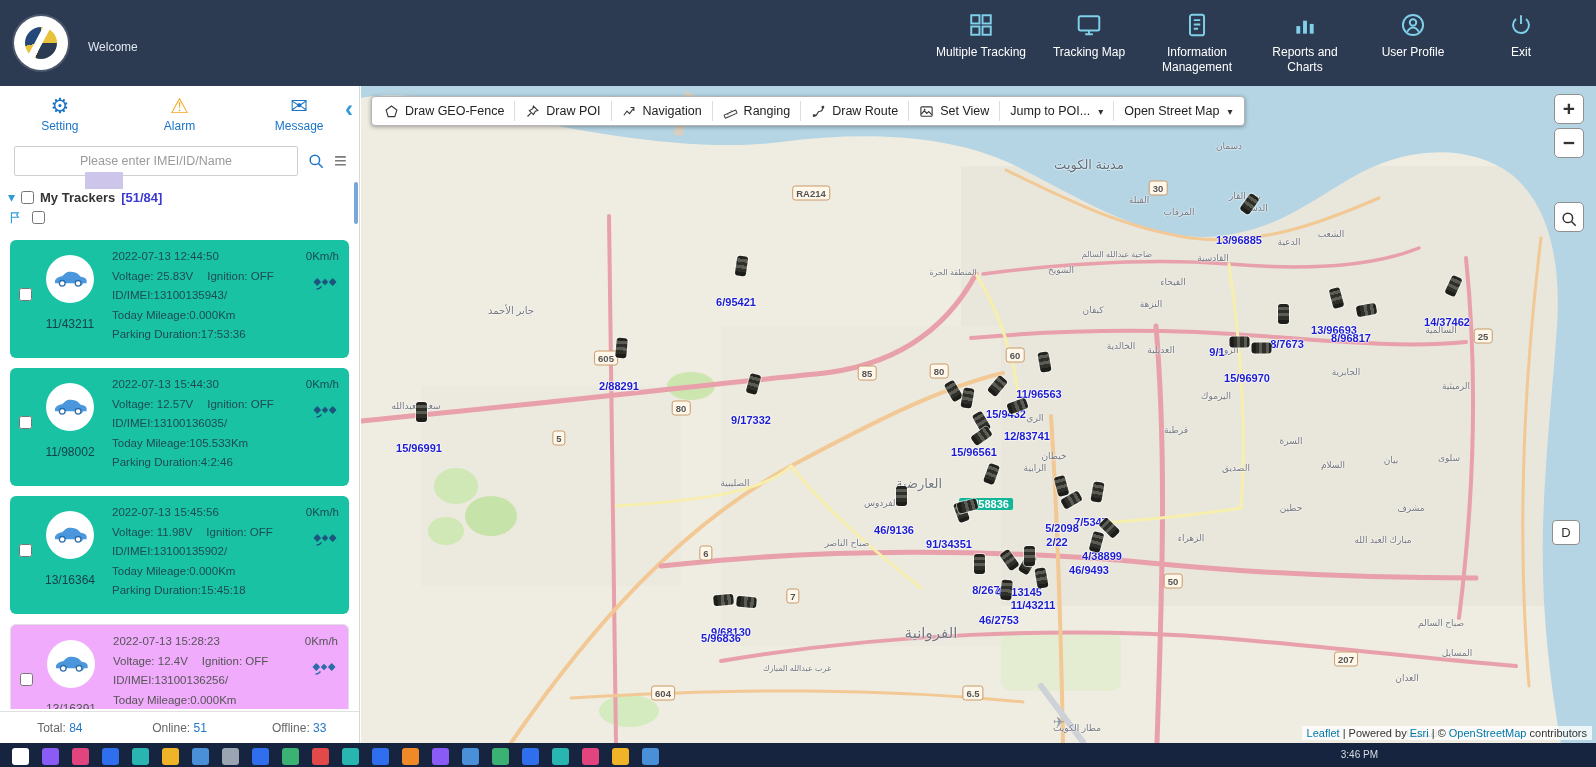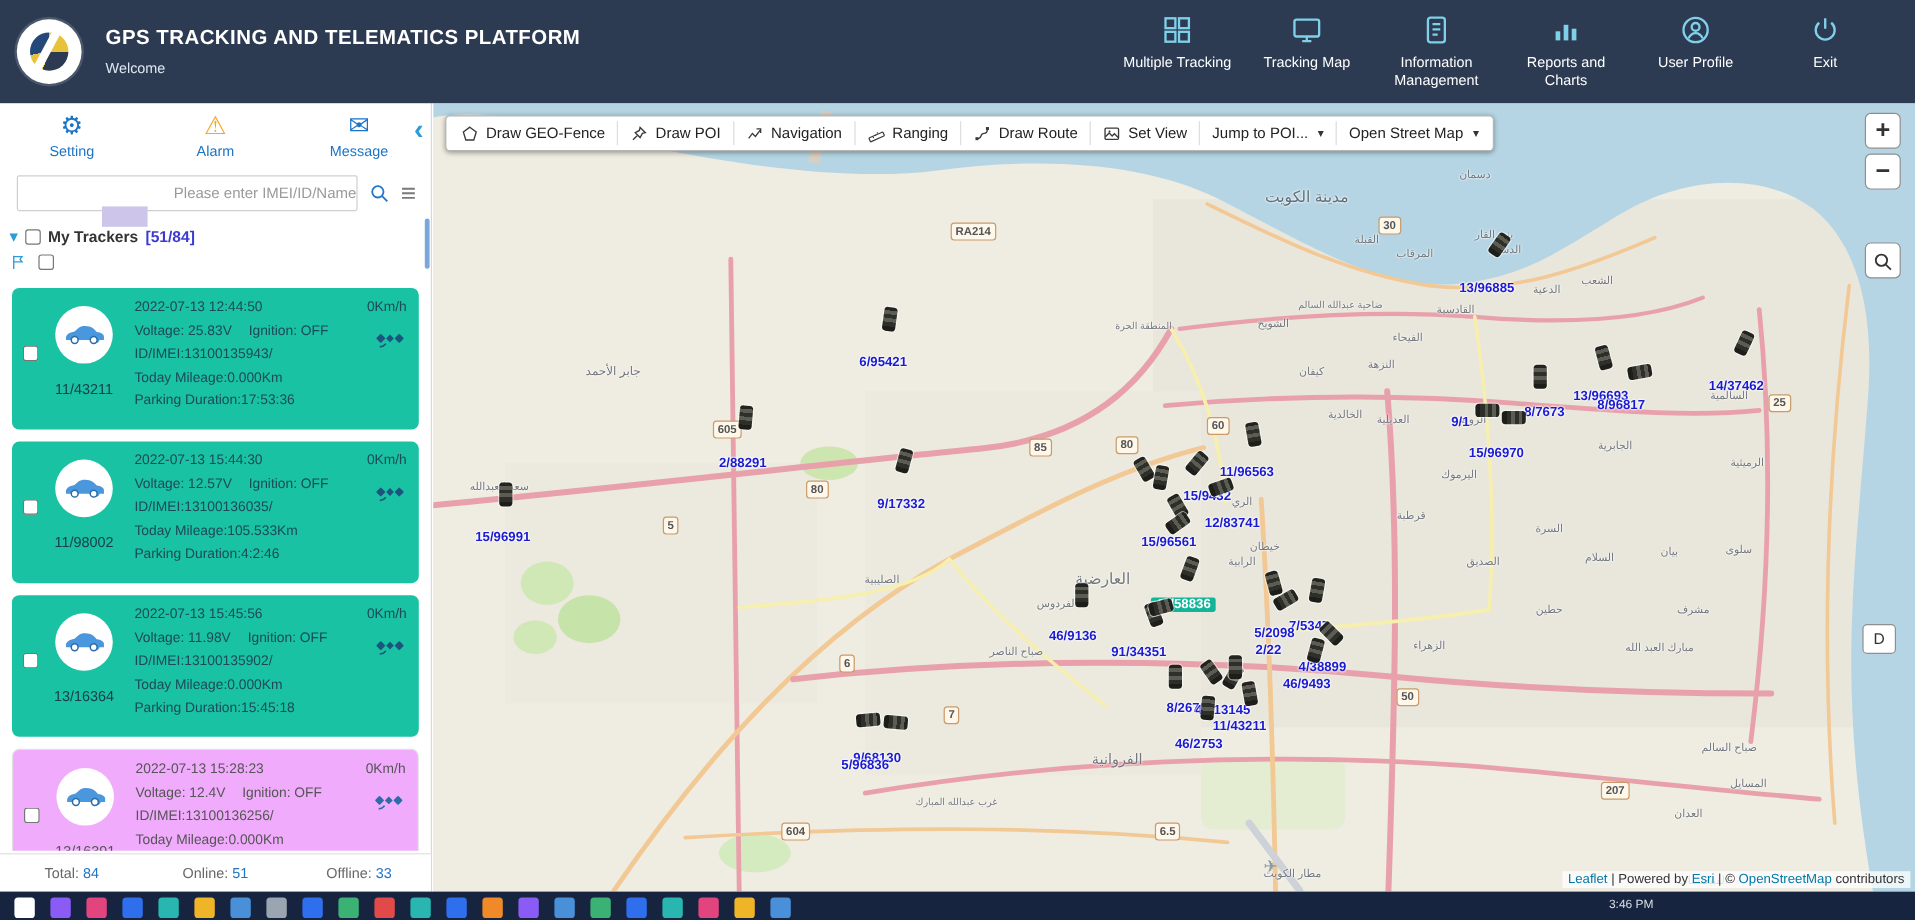--- a/index.html
+++ b/index.html
@@ -21,21 +21,21 @@
 
   
   .sidebar { position:absolute; top:86px; left:0; width:360px; height:657px; background:#fff; border-right:1px solid #d8d8d8; z-index:20; }
   .tabs { height:52px; display:flex; align-items:center; padding-top:4px; }
   .tab { flex:1; display:flex; flex-direction:column; align-items:center; gap:2px; font-size:12px; color:#1b74c5; cursor:pointer; }
   .tab .tab-ic { font-size:21px; line-height:22px; }
   .tab .ic-gear { color:#1b74c5; } .tab .ic-alarm { color:#f5a623; } .tab .ic-env { color:#1b74c5; }
   .collapse { position:absolute; right:6px; top:12px; color:#2e9bd6; font-size:24px; font-weight:bold; cursor:pointer; line-height:22px; }
   .search-row { display:flex; align-items:center; gap:9px; padding:8px 12px 6px 14px; }
   .search-box { position:relative; width:284px; height:30px; border:1px solid #cfcfcf; border-radius:2px; background:#fff; }
-  .search-box input { width:100%; height:100%; border:none; outline:none; text-align:right; font-size:12.5px; color:#555; font-family:inherit; background:transparent; }
+  .search-box input { width:100%; height:100%; border:none; outline:none; text-align:center; font-size:12.5px; color:#555; font-family:inherit; background:transparent; }
   .search-box input::placeholder { color:#9a9a9a; }
   .search-ic { width:18px; height:18px; color:#2176c7; flex:0 0 auto; }
   .search-ic svg { width:18px; height:18px; }
   .hamburger { font-size:22px; color:#7a7a7a; cursor:pointer; line-height:18px; }
   .artifact { position:absolute; left:85px; top:86px; width:38px; height:17px; background:#cdc5ea; }
   .tree-row { display:flex; align-items:center; gap:6px; padding:7px 12px 2px 8px; font-size:13px; position:relative; }
   .caret { color:#2e9bd6; font-size:14px; cursor:pointer; }
   input[type=checkbox] { width:13px; height:13px; cursor:pointer; }
   .tree-label { font-weight:bold; color:#333; cursor:pointer; }
   .tree-count { font-weight:bold; color:#3a3ad1; }
@@ -97,21 +97,20 @@
   .tb-time { position:absolute; right:218px; top:6px; color:#d9dee6; font-size:10px; }
 </style>
 </head>
 <body>
 
 <header class="header">
   <div class="logo">
       <div class="logo-swirl"></div>
     </div>
   <div class="titles">
-    <div class="app-title">GPS TRACKING AND TELEMATICS PLATFORM</div>
     <div class="app-subtitle">Welcome</div>
   </div>
   <nav class="header-nav">
       <div class="nav-item">
         <span class="nav-icon"><svg viewBox="0 0 24 24" fill="none" stroke="currentColor" stroke-width="1.8">
             <rect x="3" y="3" width="7.6" height="7.6"></rect>
             <rect x="13.4" y="3" width="7.6" height="7.6"></rect>
             <rect x="3" y="13.4" width="7.6" height="7.6"></rect>
             <rect x="13.4" y="13.4" width="7.6" height="7.6"></rect>
           </svg></span>
@@ -386,21 +385,21 @@
       <div class="place-label" style="left: 55px; top: 320px; font-size: 9px;">سعد العبدالله</div>
       <div class="place-label" style="left: 875px; top: 382px; font-size: 9px;">الصديق</div>
       <div class="place-label" style="left: 972px; top: 379px; font-size: 9px;">السلام</div>
       <div class="place-label" style="left: 1030px; top: 374px; font-size: 9px;">بيان</div>
       <div class="place-label" style="left: 1088px; top: 372px; font-size: 9px;">سلوى</div>
       <div class="place-label" style="left: 930px; top: 422px; font-size: 9px;">حطين</div>
       <div class="place-label" style="left: 830px; top: 452px; font-size: 9px;">الزهراء</div>
       <div class="place-label" style="left: 1050px; top: 422px; font-size: 9px;">مشرف</div>
       <div class="place-label" style="left: 1022px; top: 454px; font-size: 9px;">مبارك العبد الله</div>
       <div class="place-label" style="left: 486px; top: 457px; font-size: 9px;">صباح الناصر</div>
-      <div class="place-label" style="left: 570px; top: 547px; font-size: 12px;">الفروانية</div>
+      <div class="place-label" style="left: 570px; top: 547px; font-size: 15px;">الفروانية</div>
       <div class="place-label" style="left: 436px; top: 582px; font-size: 8px;">غرب عبدالله المبارك</div>
       <div class="place-label" style="left: 716px; top: 642px; font-size: 9px;">مطار الكويت</div>
       <div class="place-label" style="left: 1080px; top: 537px; font-size: 9px;">صباح السالم</div>
       <div class="place-label" style="left: 1046px; top: 592px; font-size: 9px;">العدان</div>
       <div class="place-label" style="left: 1096px; top: 567px; font-size: 9px;">المسايل</div>
       <div class="place-label" style="left: 1058px; top: 648px; font-size: 9px;">القبيطسات</div>
       <div class="shield" style="left: 450px; top: 107px;">RA214</div>
       <div class="shield" style="left: 245px; top: 272px;">605</div>
       <div class="shield" style="left: 320px; top: 322px;">80</div>
       <div class="shield" style="left: 506px; top: 287px;">85</div>

